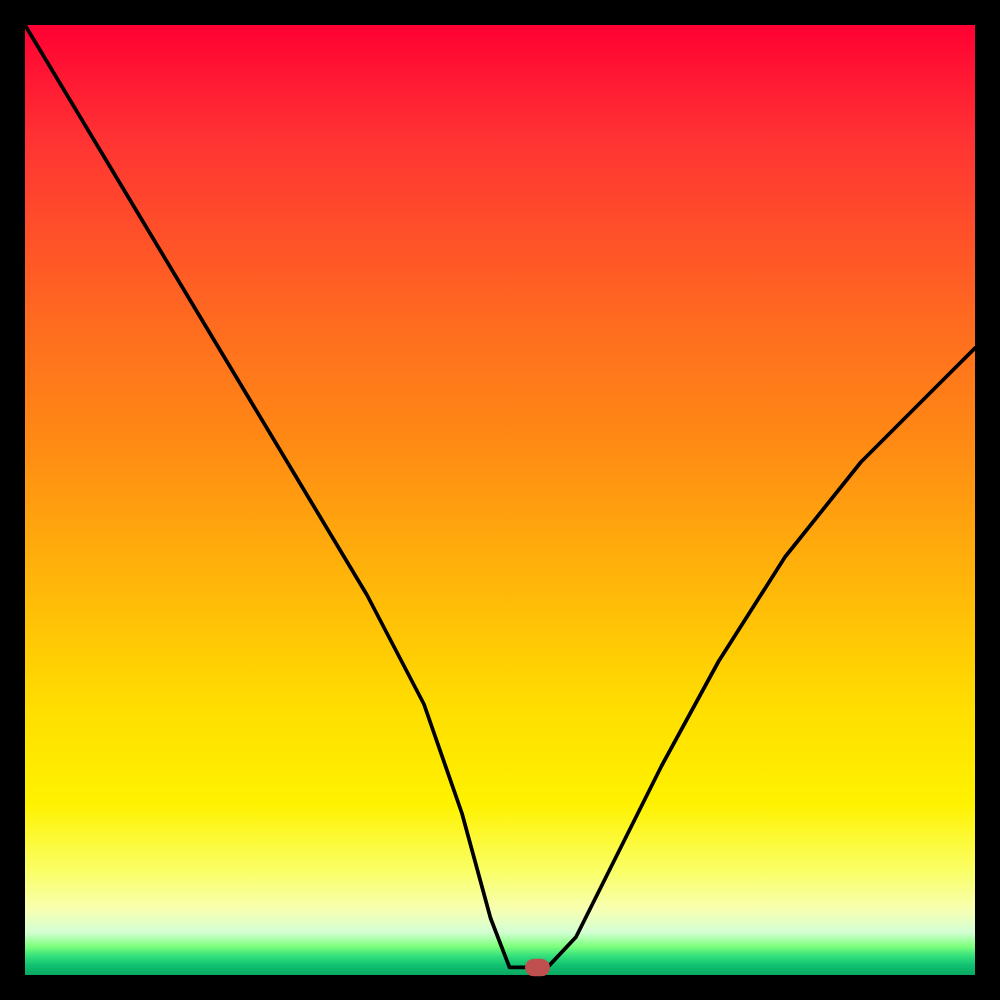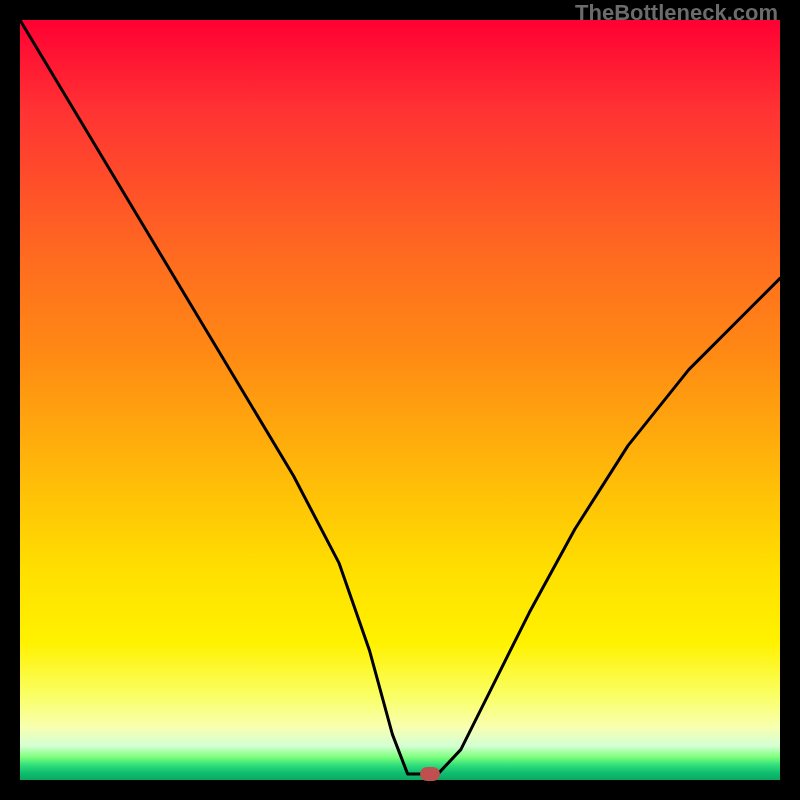--- a/index.html
+++ b/index.html
@@ -73,14 +73,13 @@
 </head>
 <body>
 
 <div class="frame">
   <div class="plot-area">
     <svg class="curve" viewBox="0 0 760 760" preserveAspectRatio="none">
       <path d="M0.0 0.0 L45.6 76.0 L91.2 152.0 L136.8 228.0 L182.4 304.0 L228.0 380.0 L273.6 456.0 L319.2 543.4 L349.6 630.8 L372.4 714.4 L387.6 753.9 L402.8 753.9 L418.0 753.9 L440.8 729.6 L471.2 668.8 L509.2 592.8 L554.8 509.2 L608.0 425.6 L668.8 349.6 L729.6 288.8 L760.0 258.4" fill="none" stroke="#000000" stroke-width="3" stroke-linecap="round" stroke-linejoin="round"></path>
     </svg>
     <div class="marker" style="left: 410.4px; top: 753.92px; background: rgb(192, 80, 80);"></div>
   </div>
-  <div class="watermark">TheBottleneck.com</div>
 </div>
 
 </body></html>

